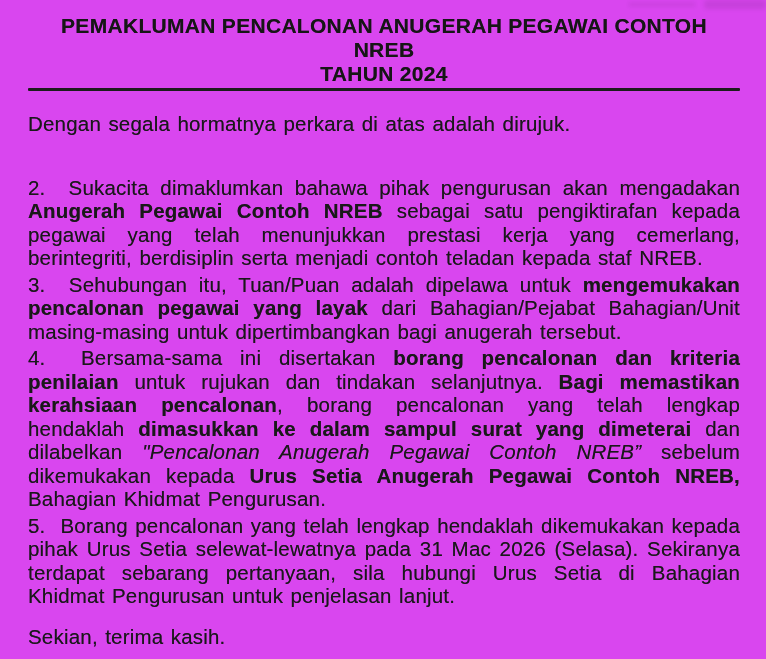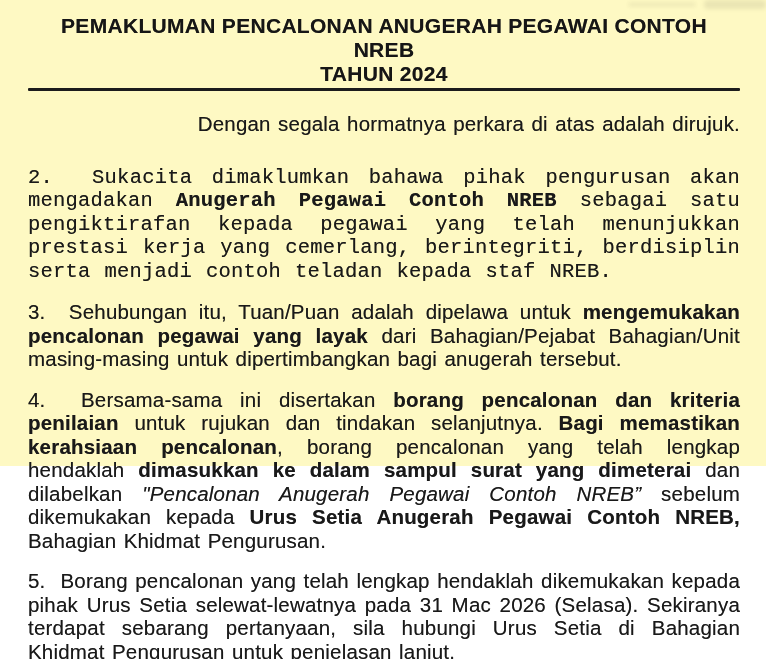--- a/index.html
+++ b/index.html
@@ -4,24 +4,24 @@
 <style>
   html, body { margin: 0; padding: 0; }
   body {
     width: 766px; height: 659px;
     background: #ffffff;
     overflow: hidden;
     font-family: "Liberation Sans", "DejaVu Sans", sans-serif;
   }
   .page {
     position: relative;
-    width: 766px; height: 466px;
+    width: 766px; height: 659px;
     box-sizing: border-box;
     padding: 14px 26px 0 28px;
-    background: #fef9c3;
+    background: #d946ef;
     color: #1a1a1a;
   }
   
   .artifact { position: absolute; background: rgba(0,0,0,0.08); filter: blur(2px); border-radius: 4px; }
   .artifact.a1 { left: 628px; top: 2px; width: 68px; height: 5px; opacity: .75; }
   .artifact.a2 { left: 704px; top: 0;   width: 62px; height: 9px; }
 
   .title-block {
     text-align: center;
     font-weight: bold;
@@ -39,23 +39,23 @@
   }
   .bodytext {
     font-size: 20.5px;
     line-height: 23.5px;
     letter-spacing: .2px;
     word-spacing: 1.5px;
     color: #191919;
     text-shadow: 0 0 .6px rgba(0,0,0,.5);
   }
   p { margin: 0; }
-  .salutation { margin-top: 21px; text-align: right; }
-  .para { margin-top: 17px; text-align: justify; }
-  .para.first { margin-top: 30px; font-family: Liberation Mono, monospace; }
+  .salutation { margin-top: 21px; }
+  .para { margin-top: 3px; text-align: justify; }
+  .para.first { margin-top: 40px; }
   .closing { margin-top: 17px; }
   .b { font-weight: bold; }
   .i { font-style: italic; }
 </style>
 </head>
 <body>
 
 <div class="page">
 
   <div class="artifact a1"></div>

